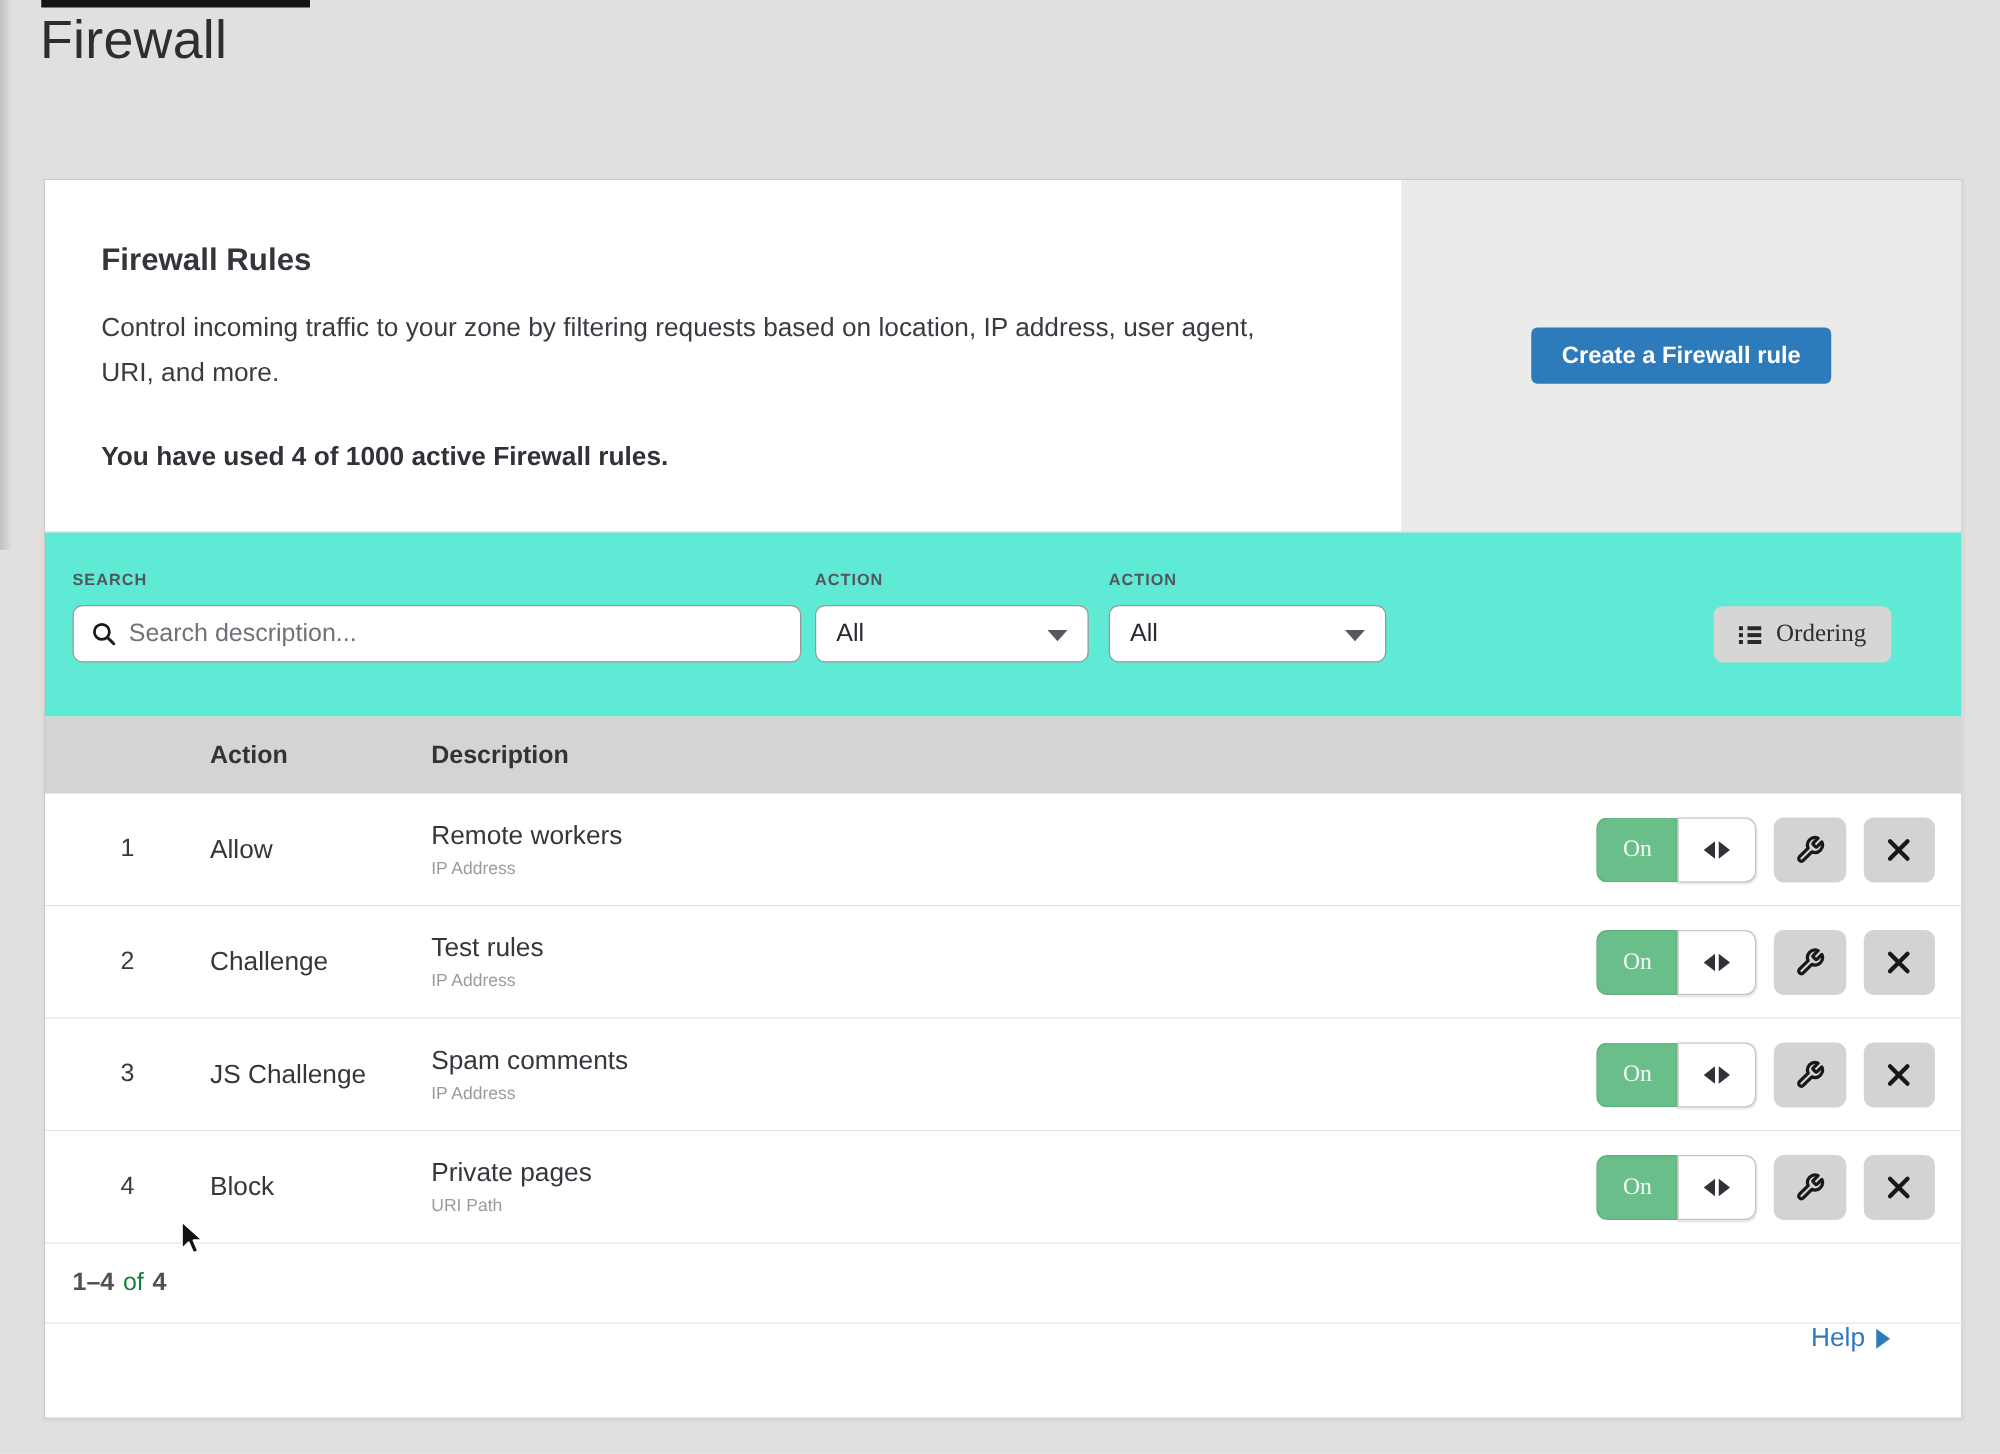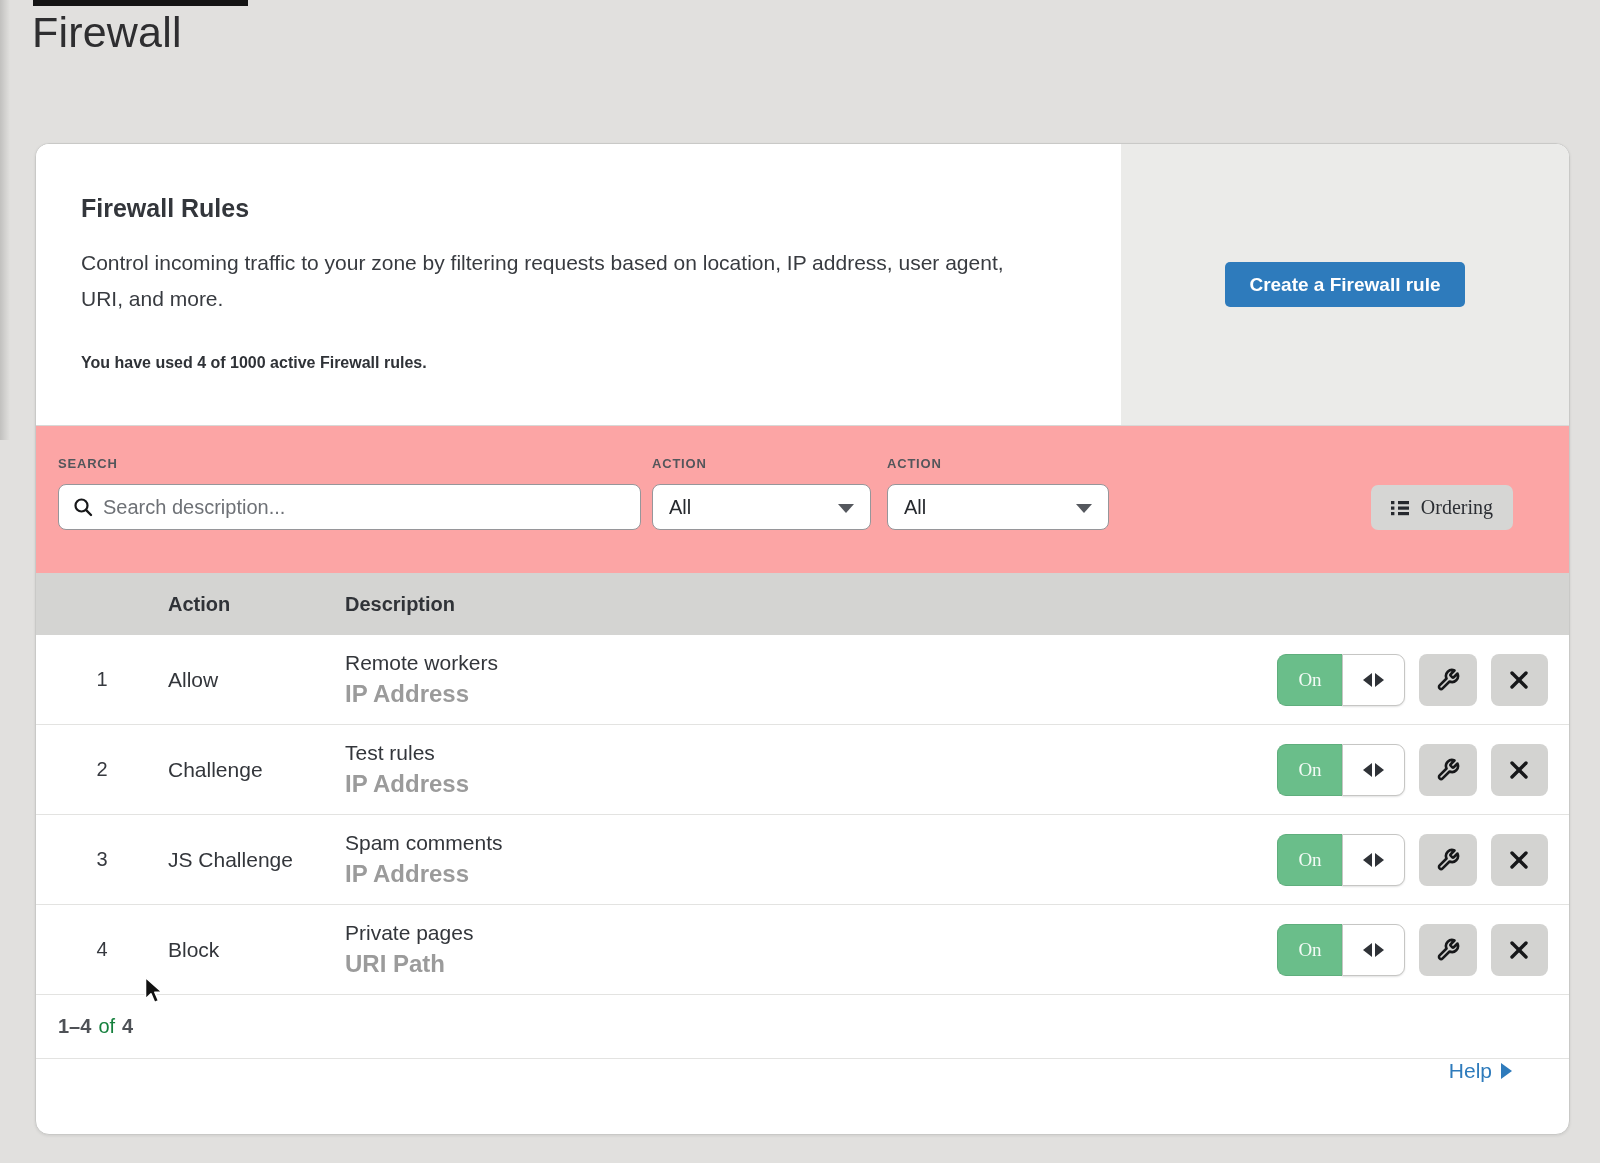--- a/index.html
+++ b/index.html
@@ -17,40 +17,40 @@
     background:linear-gradient(to right, rgba(0,0,0,0.14), rgba(0,0,0,0)); }
 
   
   .page-header { position:absolute; left:32px; top:8px; }
   .page-title { font-size:43px; font-weight:500; color:#2e2e30; letter-spacing:0.2px; }
   .page-subtitle { margin-top:28px; font-size:29px; font-weight:400; color:#5d5d5d; }
 
   
   .card {
     position:absolute; left:35px; top:143px; width:1535px; height:992px;
-    background:#ffffff; border:1px solid #c9c9c7; border-radius:14px;
+    background:#ffffff; border:1px solid #c9c9c7; border-radius:0;
     box-shadow:0 1px 3px rgba(0,0,0,0.08);
     overflow:hidden;
   }
 
   
   .overview { display:flex; height:282px; border-bottom:1px solid #d8d8d6; }
   .overview-left { width:1085px; padding:50px 60px 0 45px; background:#fff; }
   .overview-heading { font-size:25px; font-weight:700; color:#33363b; }
   .overview-desc { margin-top:22px; width:950px; font-size:21px; line-height:36px; color:#383b40; }
-  .overview-usage { margin-top:37px; font-size:16px; font-weight:700; color:#2f3237; }
+  .overview-usage { margin-top:37px; font-size:21px; font-weight:700; color:#2f3237; }
   .overview-right { flex:1; background:#ebebe9; display:flex; align-items:center; justify-content:center; }
   .create-btn {
     width:240px; height:45px; background:#2e7bbc; color:#ffffff;
     border:none; border-radius:5px; font-size:19px; font-weight:700;
     font-family:inherit; cursor:pointer; display:flex; align-items:center; justify-content:center;
   }
 
   
-  .filters { position:relative; height:147px; background:#fca5a5;padding-left:10px; }
+  .filters { position:relative; height:147px; background:#5eead4;padding-left:10px; }
   .filter-label {
     position:absolute; top:30px; font-size:13px; font-weight:700;
     color:#54565b; letter-spacing:0.8px;
   }
   .lbl-search { left:22px; } .lbl-status { left:616px; } .lbl-action { left:851px; }
   .search-wrap { position:absolute; left:22px; top:58px; width:583px; height:46px; }
   .search-wrap svg { position:absolute; left:15px; top:13px; }
   .search-input {
     width:100%; height:100%; border:1px solid #96969a; border-radius:8px;
     padding:0 14px 0 44px; font-size:20px; font-family:inherit; color:#33363b; background:#fff; outline:none;
@@ -80,21 +80,21 @@
   }
   .thead .th { font-size:20px; font-weight:700; color:#303338; }
   .trow {
     height:90px; display:grid; grid-template-columns:132px 177px 1fr 292px;
     align-items:center; background:#fff; border-bottom:1px solid #e3e3e1;
   }
   .trow:last-of-type { border-bottom:1px solid #e3e3e1; }
   .cell-index { text-align:center; font-size:20px; color:#36393f; }
   .cell-action { font-size:21px; color:#33363b; }
   .cell-desc .desc-title { font-size:21px; color:#33363b; }
-  .cell-desc .desc-sub { margin-top:5px; font-size:24px; color:#9b9b9b;font-weight:bold; }
+  .cell-desc .desc-sub { margin-top:5px; font-size:14px; color:#9b9b9b; }
   .cell-controls { display:flex; align-items:center; justify-content:flex-end; padding-right:21px; gap:14px; }
 
   .toggle-group { display:flex; height:52px; margin-right:0;font-family:Liberation Serif, serif; }
   .toggle-on {
     width:65px; background:#6abe8a; color:#f2faf5; font-size:19px;
     border:1px solid #5fae7d; border-right:none; border-radius:9px 0 0 9px;
     display:flex; align-items:center; justify-content:center; cursor:pointer;
   }
   .toggle-knob {
     width:63px; background:#fff; border:1px solid #c6c6c4; border-radius:0 9px 9px 0;

